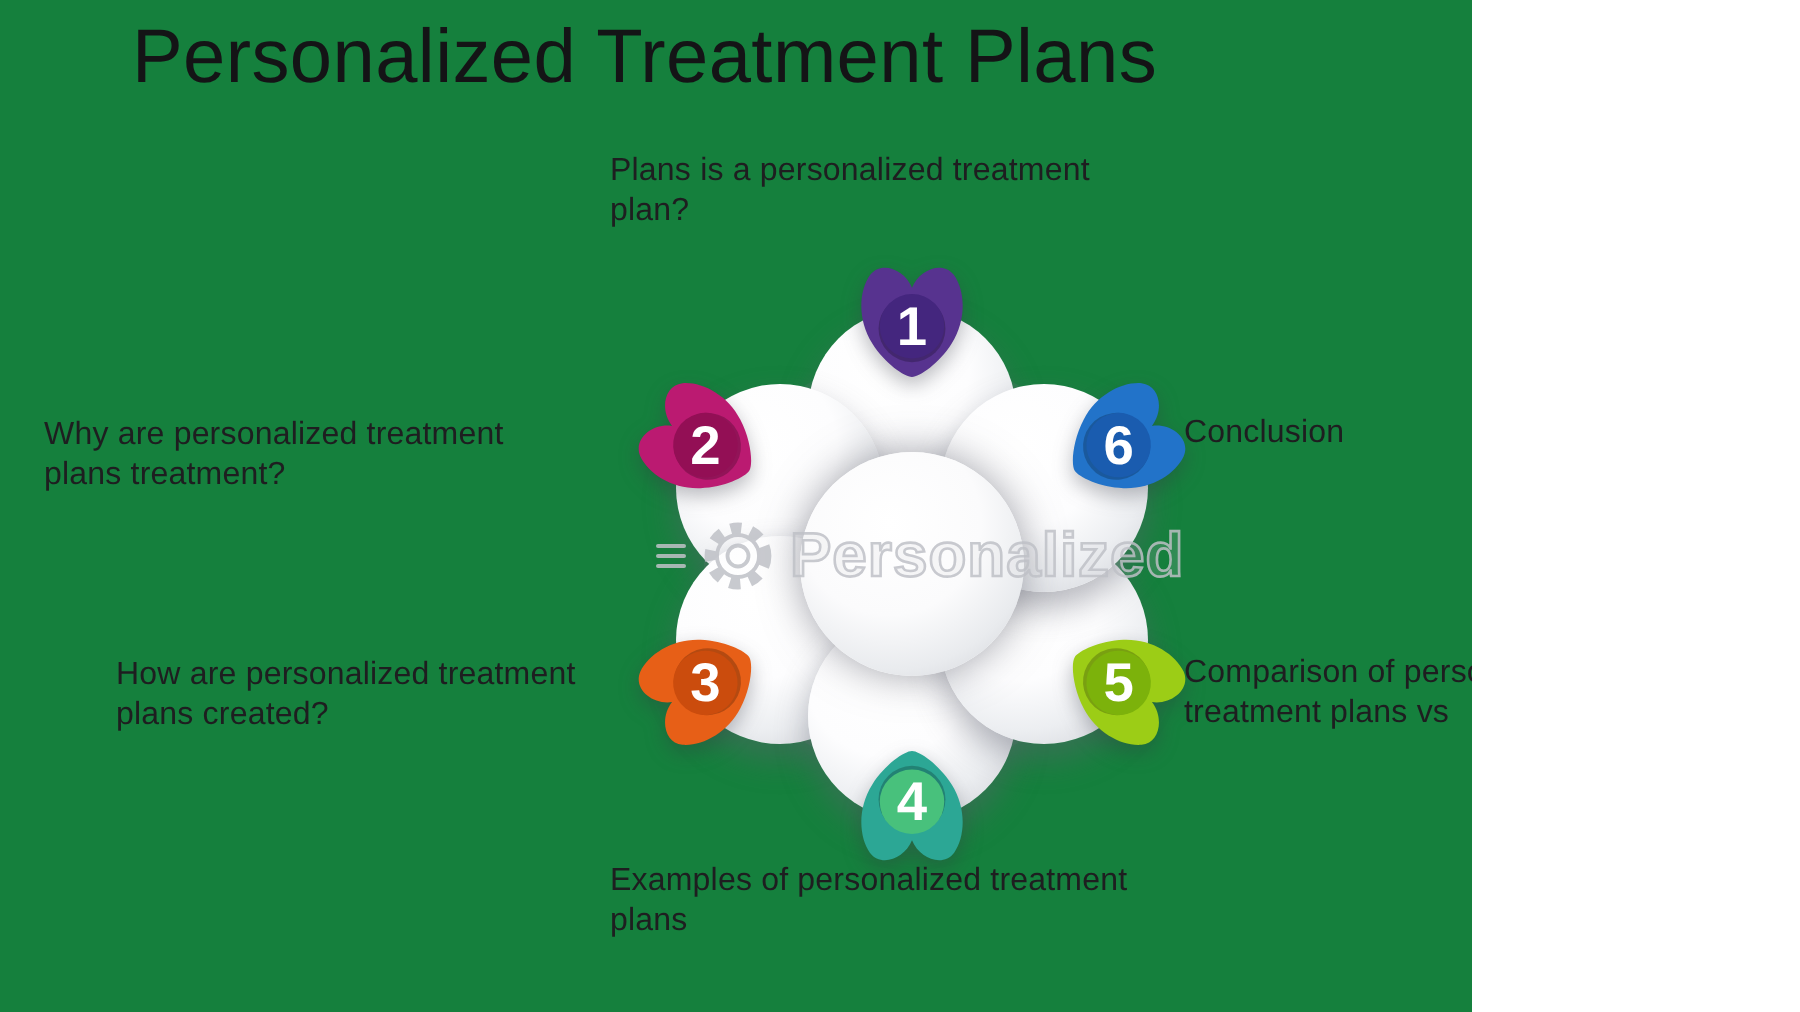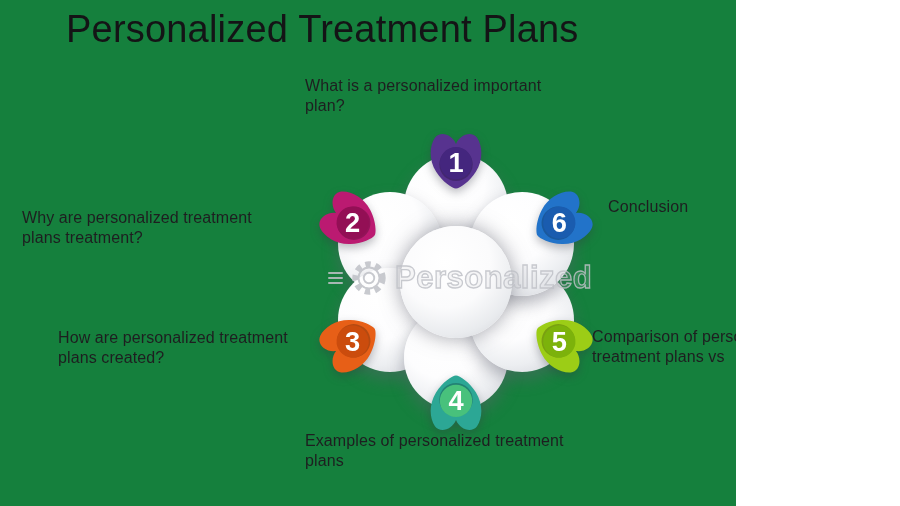--- a/index.html
+++ b/index.html
@@ -18,21 +18,21 @@
   .label{
     position:absolute;
     font-size:16px;line-height:20px;color:#1e1e20;
     letter-spacing:0.1px;
   }
   #label-1{left:305px;top:76px;width:280px;}
   #label-2{left:22px;top:208px;width:272px;}
   #label-3{left:22px;top:328px;width:272px;margin-left:36px;}
   #label-4{left:305px;top:431px;width:300px;}
   #label-5{left:592px;top:327px;width:240px;}
-  #label-6{left:592px;top:197px;width:210px;margin-left:16px;}
+  #label-6{left:592px;top:207px;width:210px;}
 
   
   .flower-shadow{
     position:absolute;left:352px;top:178px;width:208px;height:208px;
     border-radius:50%;
     background:radial-gradient(circle,rgba(125,127,136,0.95) 0 52%,rgba(125,127,136,0) 74%);
   }
   .sphere{
     position:absolute;width:104px;height:104px;border-radius:50%;
     background:radial-gradient(circle at 38% 30%,#ffffff 0%,#fdfdfe 42%,#eceef1 68%,#d7d9de 88%,#c6c8cd 100%);
@@ -80,21 +80,21 @@
     white-space:nowrap;
   }
 </style>
 </head>
 <body>
 
 <div id="stage">
 
   <div class="title">Personalized Treatment Plans</div>
 
-  <div class="label" id="label-1">What is a personalized important plan?</div>
+  <div class="label" id="label-1">Plans is a personalized treatment plan?</div>
   <div class="label" id="label-2">Why are personalized treatment plans treatment?</div>
   <div class="label" id="label-3">How are personalized treatment plans created?</div>
   <div class="label" id="label-4">Examples of personalized treatment plans</div>
   <div class="label" id="label-5">Comparison of personalized treatment plans vs</div>
   <div class="label" id="label-6">Conclusion</div>
 
   <div>
     <div class="flower-shadow"></div>
 
     <div class="sphere" id="sphere-top"></div>

